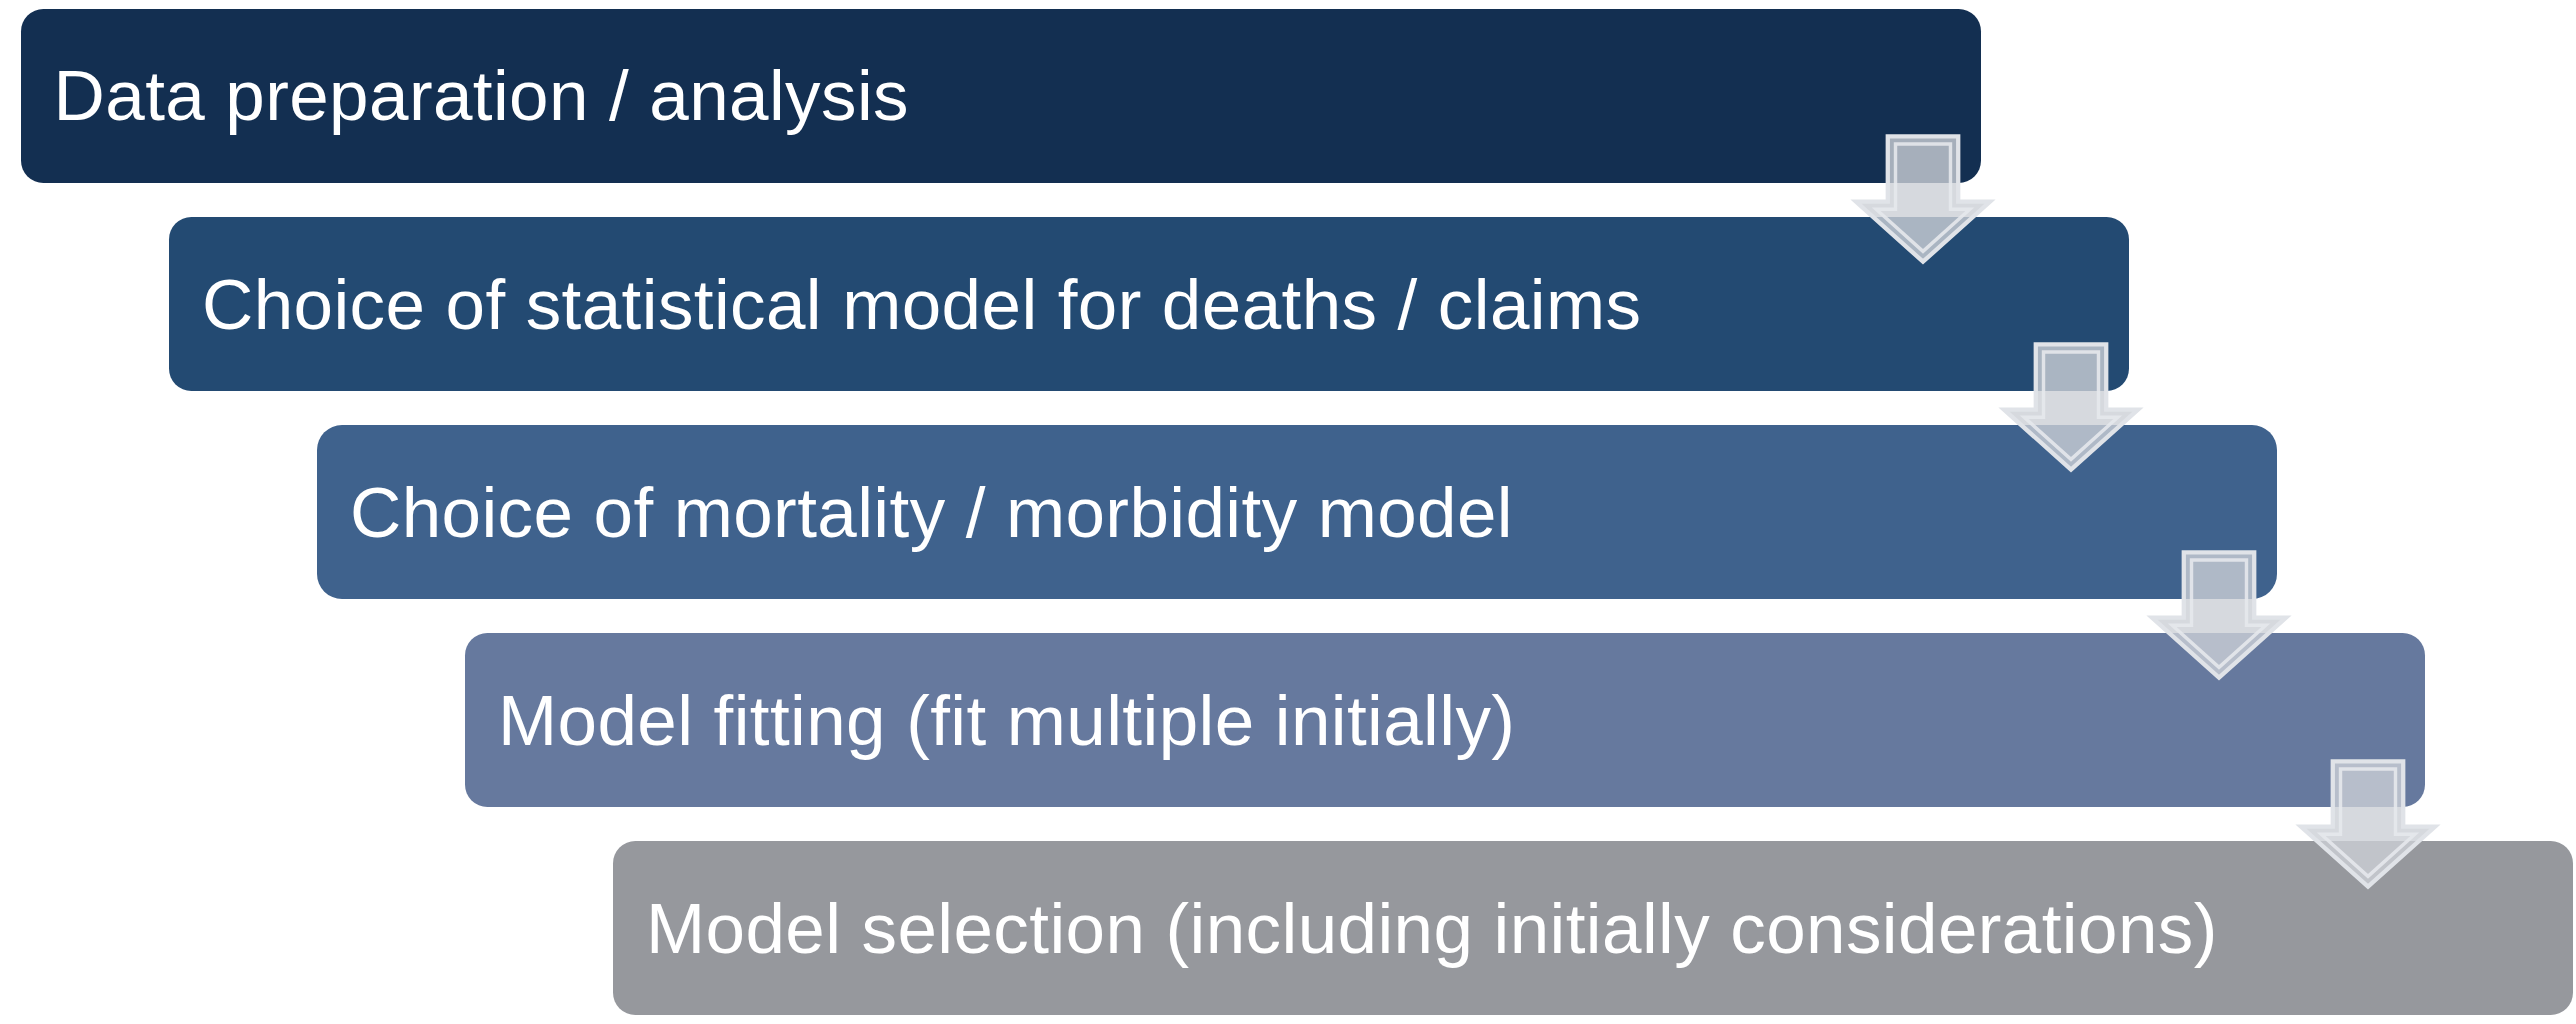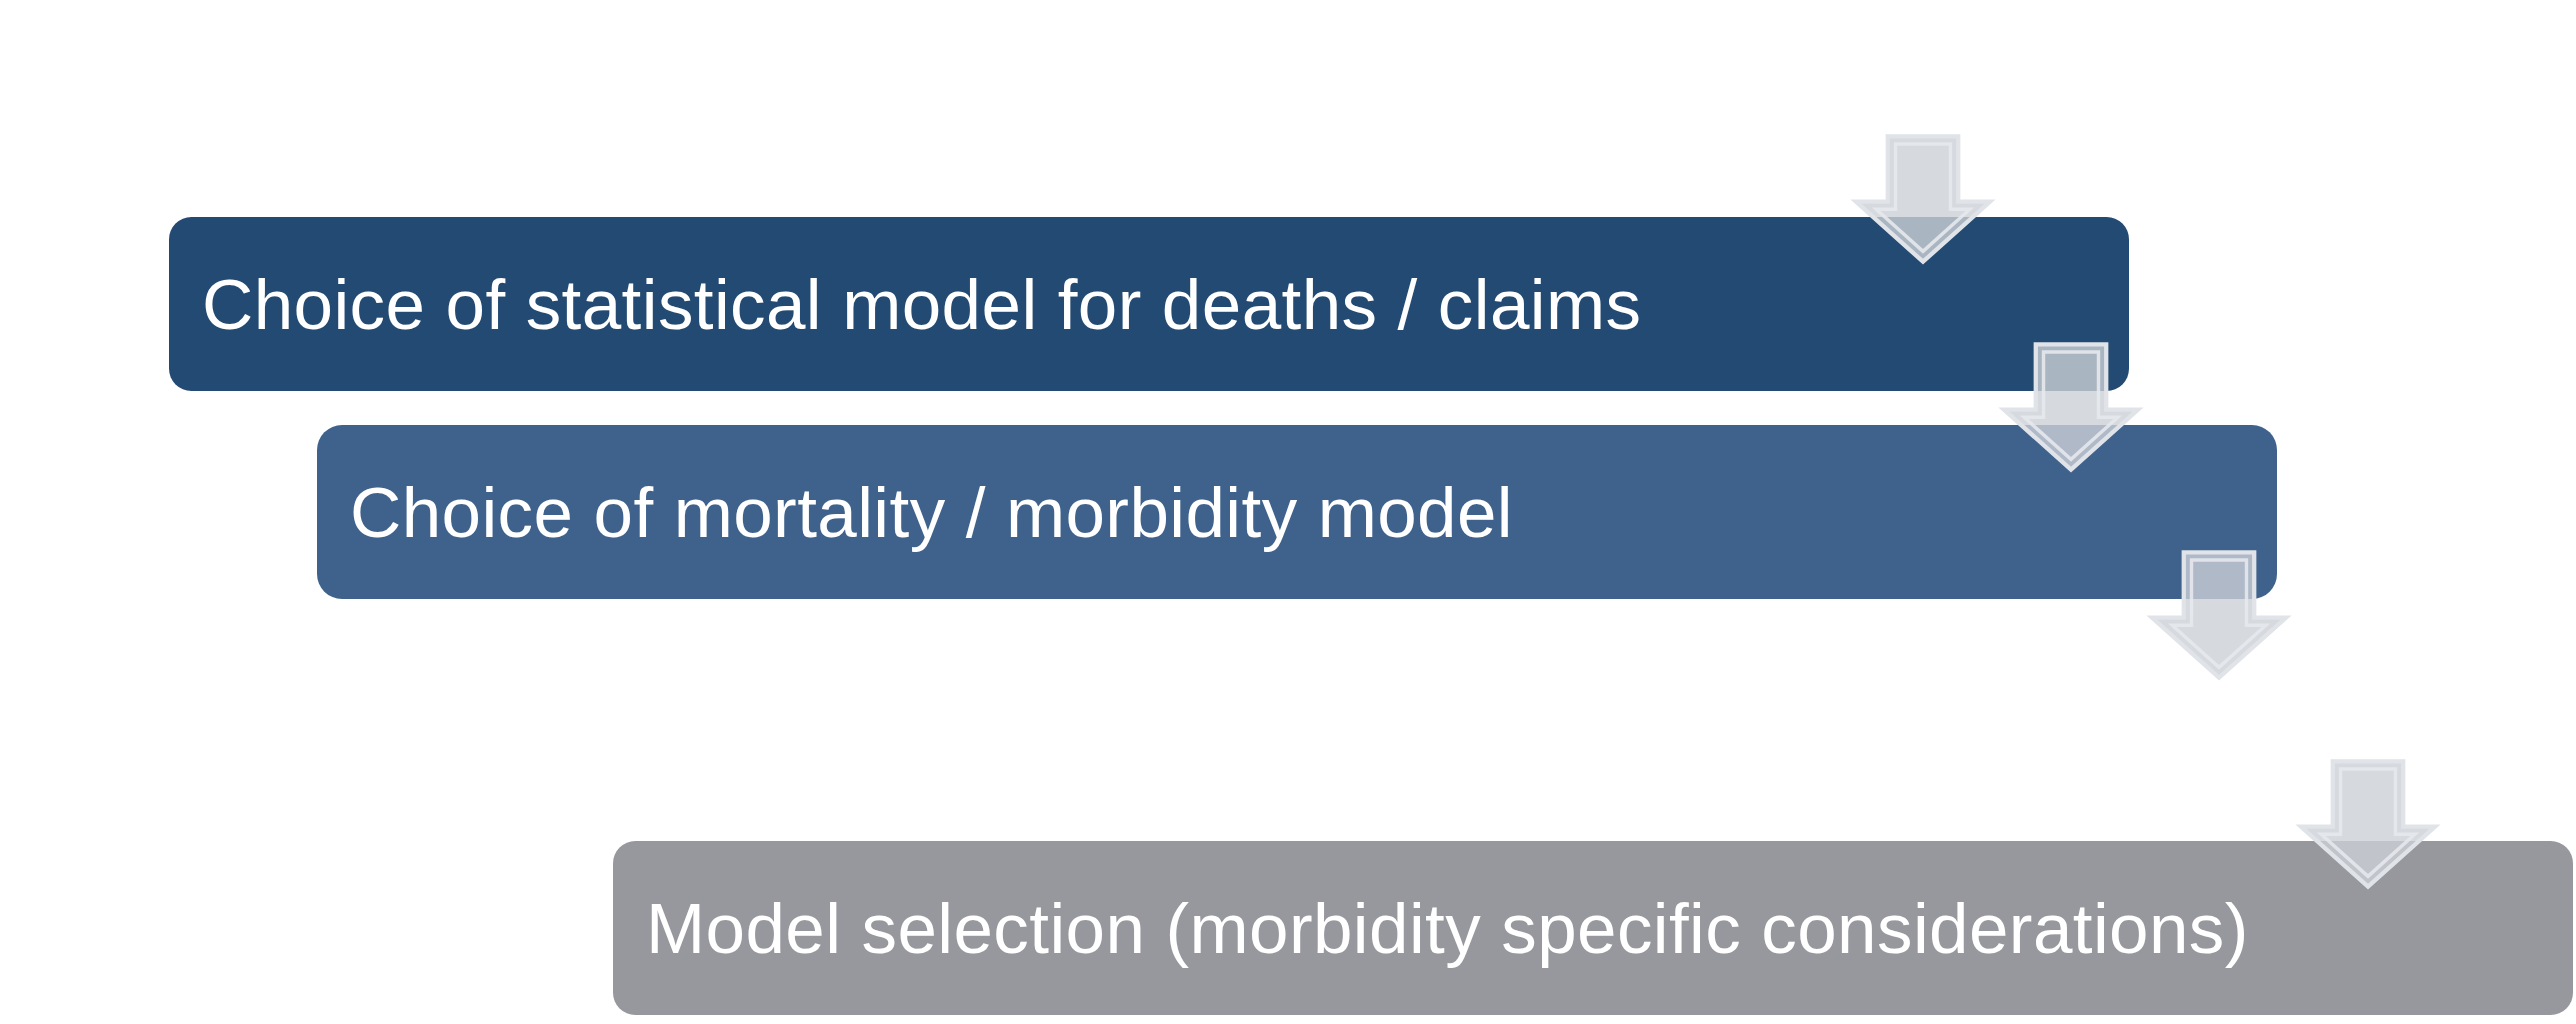--- a/index.html
+++ b/index.html
@@ -44,32 +44,38 @@
   .pos-arrow-1 { left: 1856px; top: 136px; }
   .pos-arrow-2 { left: 2004px; top: 344px; }
   .pos-arrow-3 { left: 2152px; top: 552px; }
   .pos-arrow-4 { left: 2301px; top: 761px; }
 </style>
 </head>
 <body>
 
 <div class="canvas" style="background-color: rgb(255, 255, 255);">
 
+  <div class="step pos-step-1" style="background-color: rgb(19, 47, 81);">
+    <span class="step-label" style="color: rgb(255, 255, 255);">Data preparation / analysis</span>
+  </div>
 
   <div class="step pos-step-2" style="background-color: rgb(35, 74, 114);">
     <span class="step-label" style="color: rgb(255, 255, 255);">Choice of statistical model for deaths / claims</span>
   </div>
 
   <div class="step pos-step-3" style="background-color: rgb(63, 98, 141); border-radius: 25px;">
     <span class="step-label" style="color: rgb(255, 255, 255);">Choice of mortality / morbidity model</span>
   </div>
 
+  <div class="step pos-step-4" style="background-color: rgb(102, 121, 158);">
+    <span class="step-label" style="color: rgb(255, 255, 255);">Model fitting (fit multiple initially)</span>
+  </div>
 
   <div class="step pos-step-5" style="background-color: rgb(150, 152, 157);">
-    <span class="step-label" style="color: rgb(255, 255, 255);">Model selection (morbidity specific considerations)</span>
+    <span class="step-label" style="color: rgb(255, 255, 255);">Model selection (including initially considerations)</span>
   </div>
 
   <svg class="arrow pos-arrow-1" viewBox="0 0 156 146">
     <polygon points="37,0 119,0 119,76 156,76 78,146 0,76 37,76" stroke-width="5" stroke-linejoin="miter" fill="#CCCFD6" fill-opacity="0.8" stroke="#E0E3E8"></polygon>
     <polygon points="46,9 110,9 110,85 132.5,85 78,134 23.5,85 46,85" fill="none" stroke-opacity="0.9" stroke-width="4" stroke="#E6E8EC"></polygon>
   </svg>
 
   <svg class="arrow pos-arrow-2" viewBox="0 0 156 146">
     <polygon points="37,0 119,0 119,76 156,76 78,146 0,76 37,76" stroke-width="5" stroke-linejoin="miter" fill="#CCCFD6" fill-opacity="0.8" stroke="#E0E3E8"></polygon>
     <polygon points="46,9 110,9 110,85 132.5,85 78,134 23.5,85 46,85" fill="none" stroke-opacity="0.9" stroke-width="4" stroke="#E6E8EC"></polygon>

